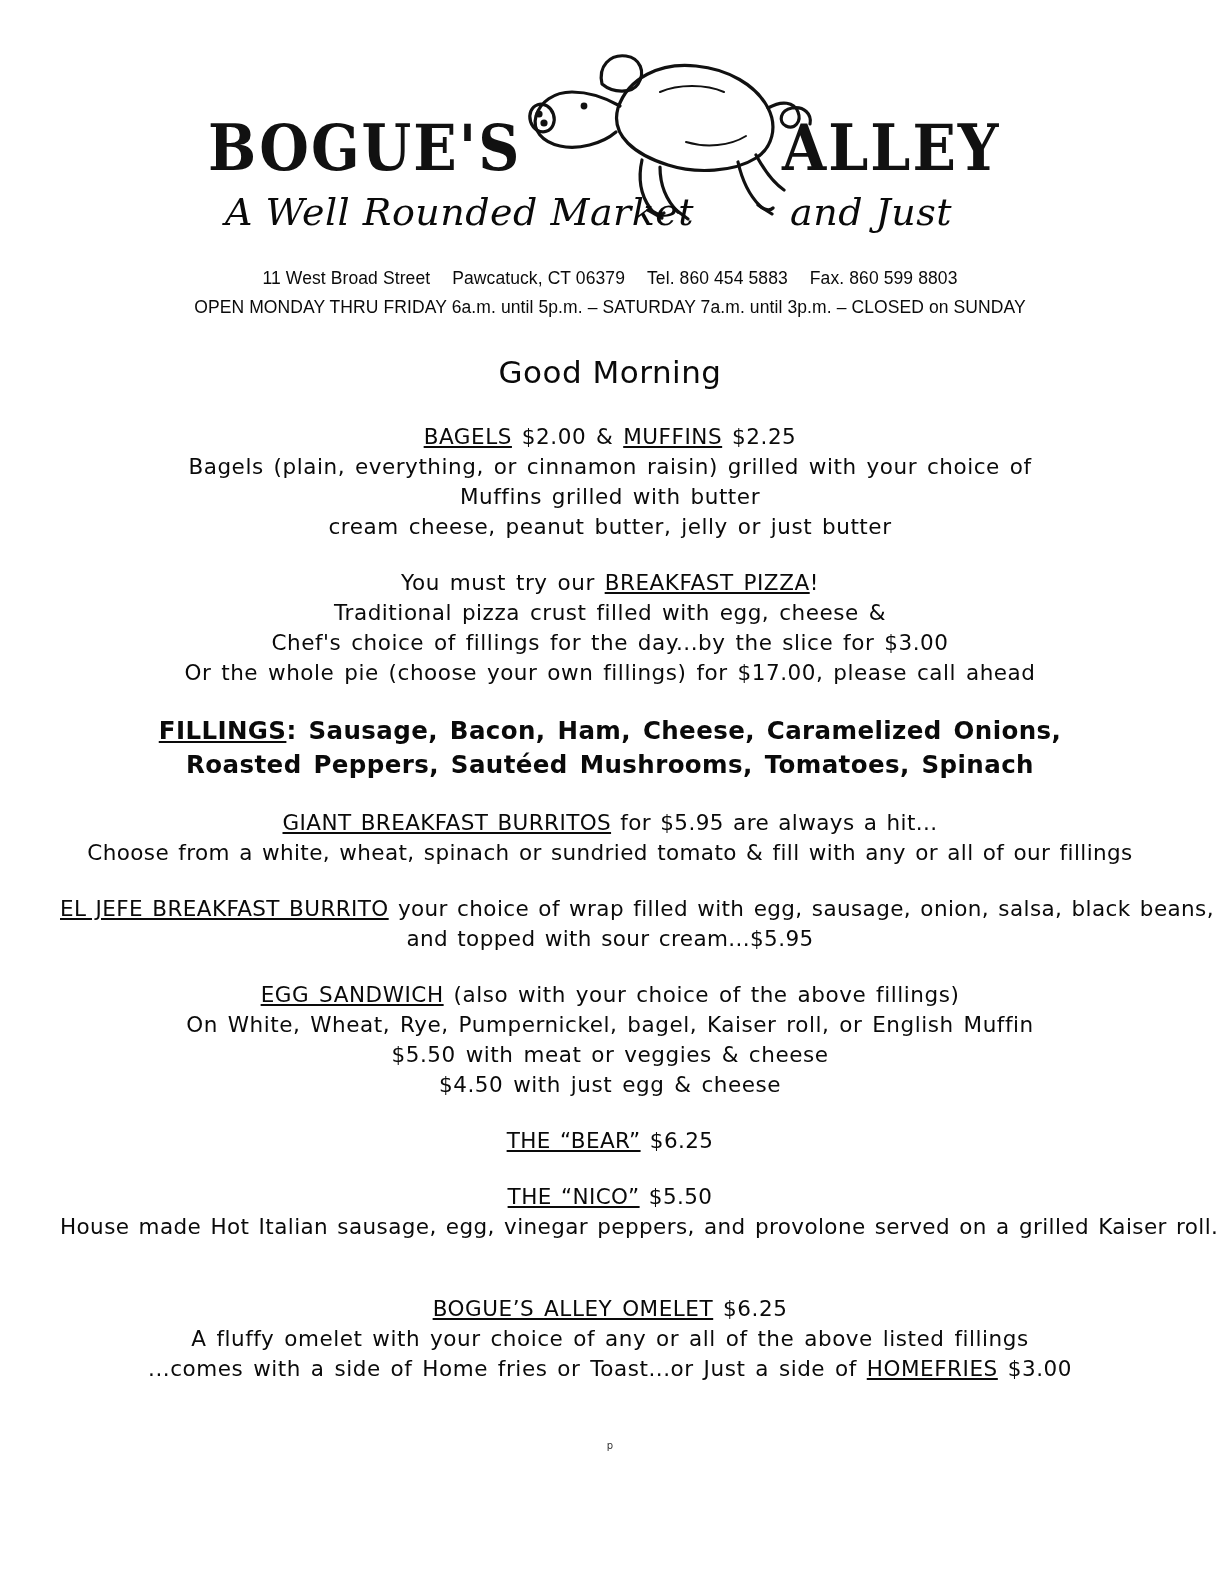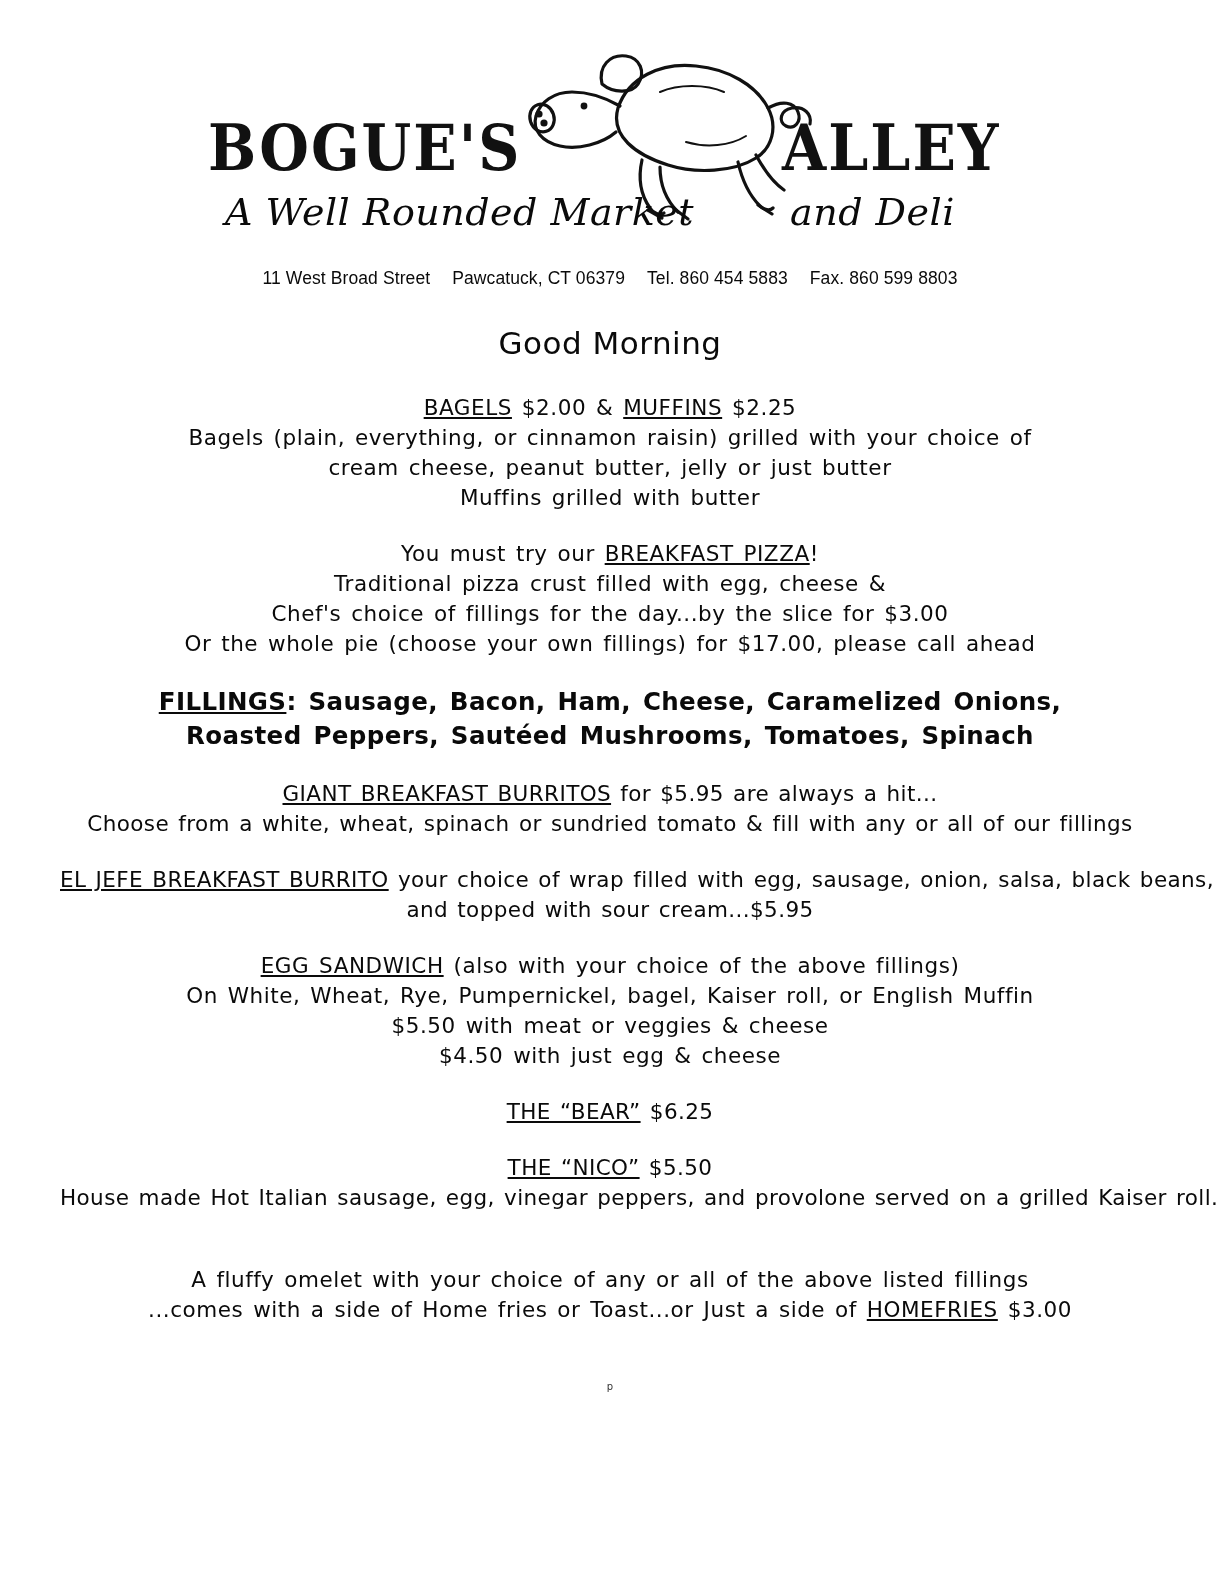--- a/index.html
+++ b/index.html
@@ -182,37 +182,38 @@
 
             <path d="M150 70 C168 62, 196 62, 214 70" stroke-width="2"></path>
             <path d="M176 120 C196 126, 220 124, 236 114" stroke-width="2"></path>
           </g>
         </svg>
       </div>
     </div>
 
     <div class="tagline">
       <span class="t1">A Well Rounded Market</span>
-      <span class="t2">and Deli</span>
+      <span class="t2">and Just</span>
     </div>
   </div>
 
   <div class="addr-line first">
     <span>11 West Broad Street</span><span class="sp"></span><span>Pawcatuck, CT 06379</span><span class="sp"></span><span>Tel. 860 454 5883</span><span class="sp"></span><span>Fax. 860 599 8803</span>
   </div>
+  <div class="addr-line second">OPEN MONDAY THRU FRIDAY 6a.m. until 5p.m. – SATURDAY 7a.m. until 3p.m. – CLOSED on SUNDAY</div>
 
   <div class="good-morning">Good Morning</div>
 
   <div class="gap-lg"></div>
 
   <div class="block">
     <span class="ln"><span class="u">BAGELS</span><span> $2.00  &amp;  </span><span class="u">MUFFINS</span><span> $2.25</span></span>
     <span class="ln">Bagels (plain, everything, or cinnamon raisin) grilled with your choice of</span>
+    <span class="ln">Muffins grilled with butter</span>
     <span class="ln">cream cheese, peanut butter, jelly or just butter</span>
-    <span class="ln">Muffins grilled with butter</span>
   </div>
 
   <div class="gap-md"></div>
 
   <div class="block">
     <span class="ln"><span>You must try our </span><span class="u">BREAKFAST  PIZZA</span><span>!</span></span>
     <span class="ln">Traditional pizza crust filled with egg, cheese &amp;</span>
     <span class="ln">Chef's choice of fillings for the day...by the slice for $3.00</span>
     <span class="ln">Or the whole pie (choose your own fillings) for $17.00, please call ahead</span>
   </div>
@@ -259,19 +260,20 @@
     <span class="ln"><span class="u">THE  “NICO”</span><span> $5.50</span></span>
     <span class="ln">House made Hot Italian sausage, egg, vinegar peppers, and provolone served on a grilled Kaiser roll.</span>
   </div>
 
   <div class="gap-md"></div>
 
 
   <div class="gap-md"></div>
 
   <div class="block">
+    <span class="ln"><span class="u">BOGUE’S  ALLEY  OMELET</span><span> $6.25</span></span>
     <span class="ln">A fluffy omelet with your choice of any or all of the above listed fillings</span>
     <span class="ln"><span>...comes with a side of Home fries or Toast...or Just a side of </span><span class="u">HOMEFRIES</span><span> $3.00</span></span>
   </div>
 
   <div class="tiny-p">p</div>
 
 </div>
 
 </body></html>

